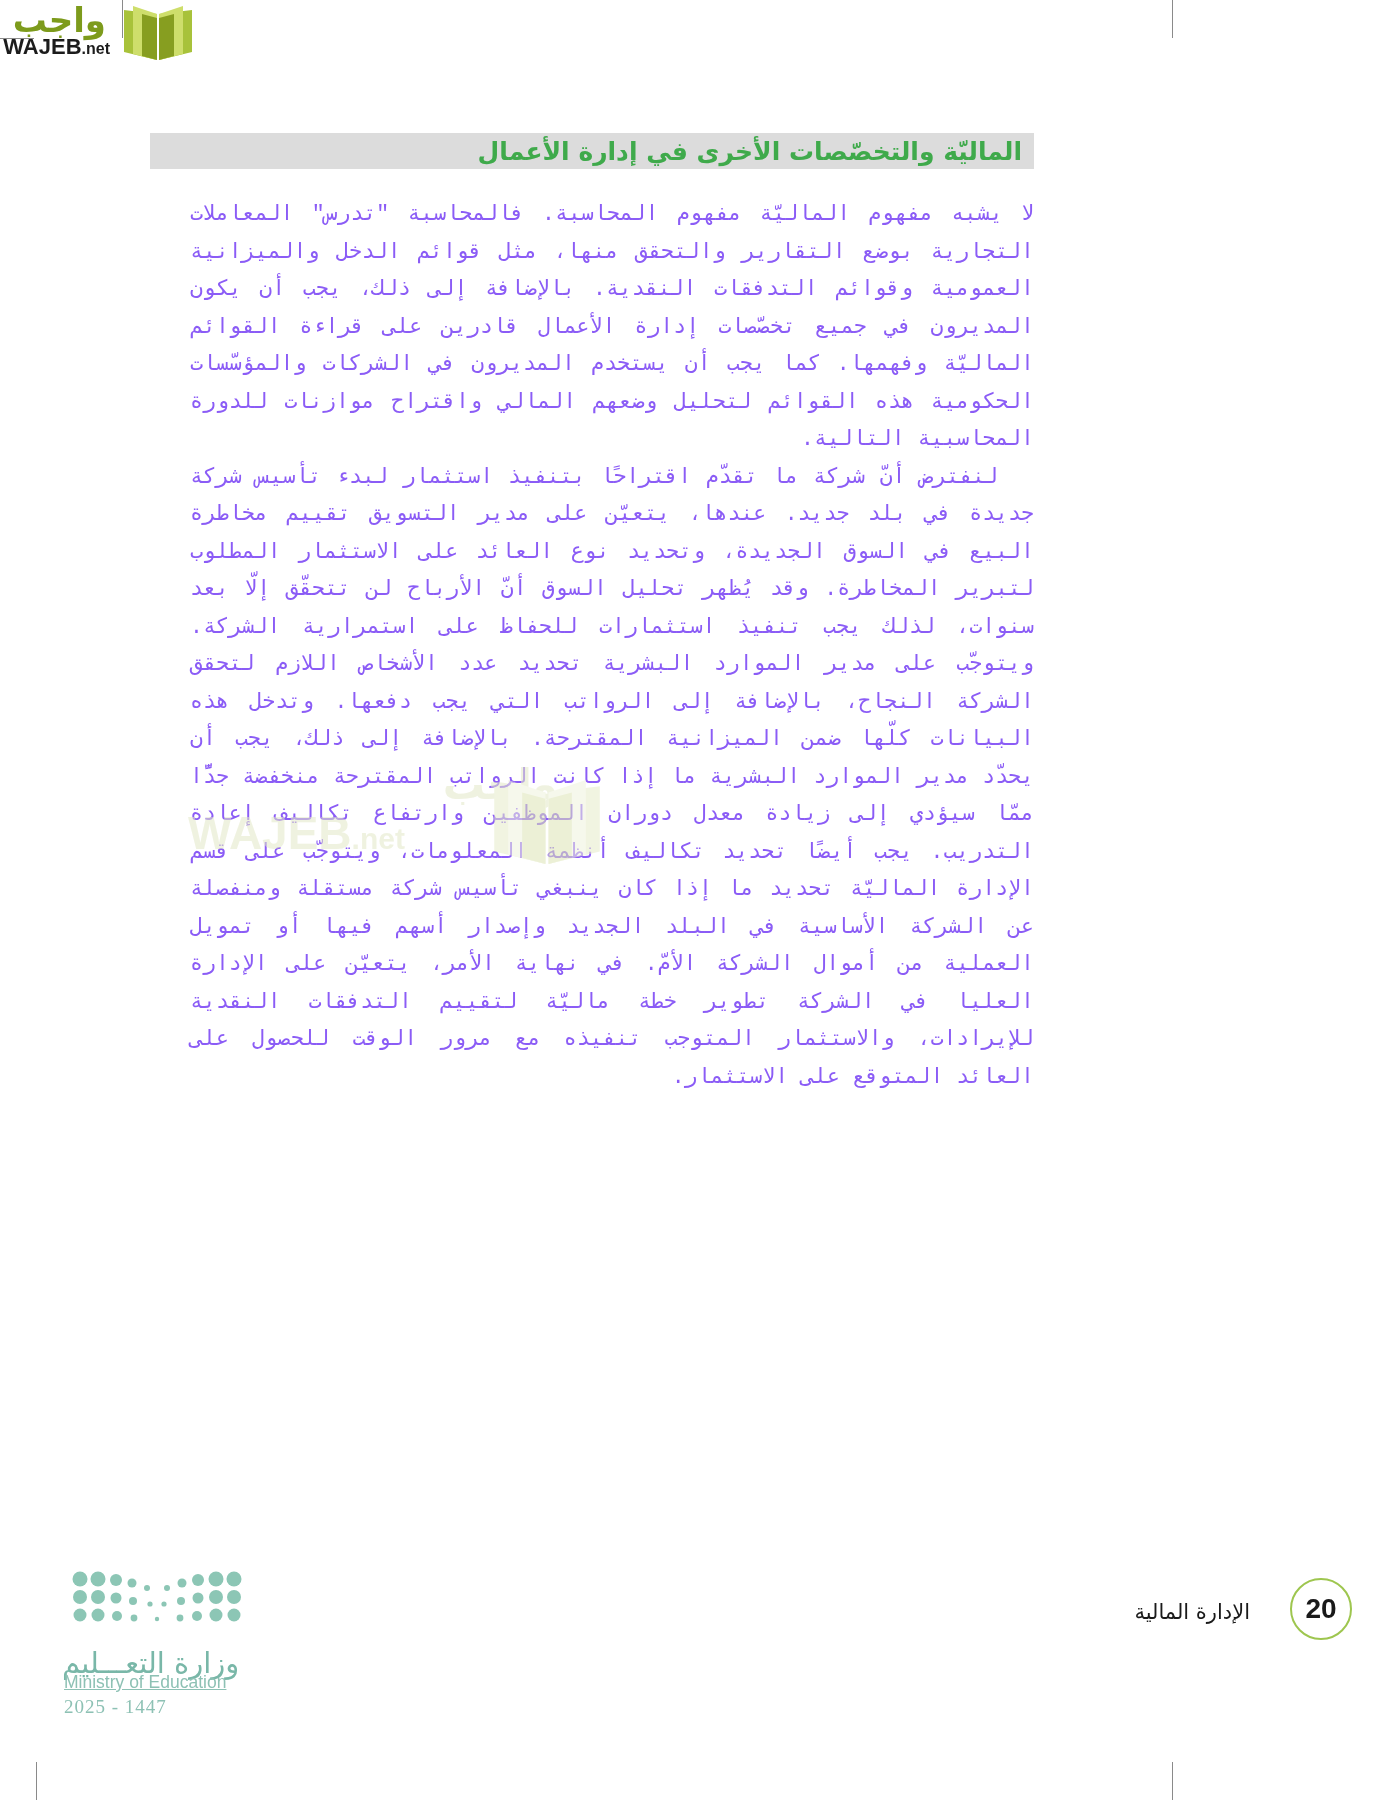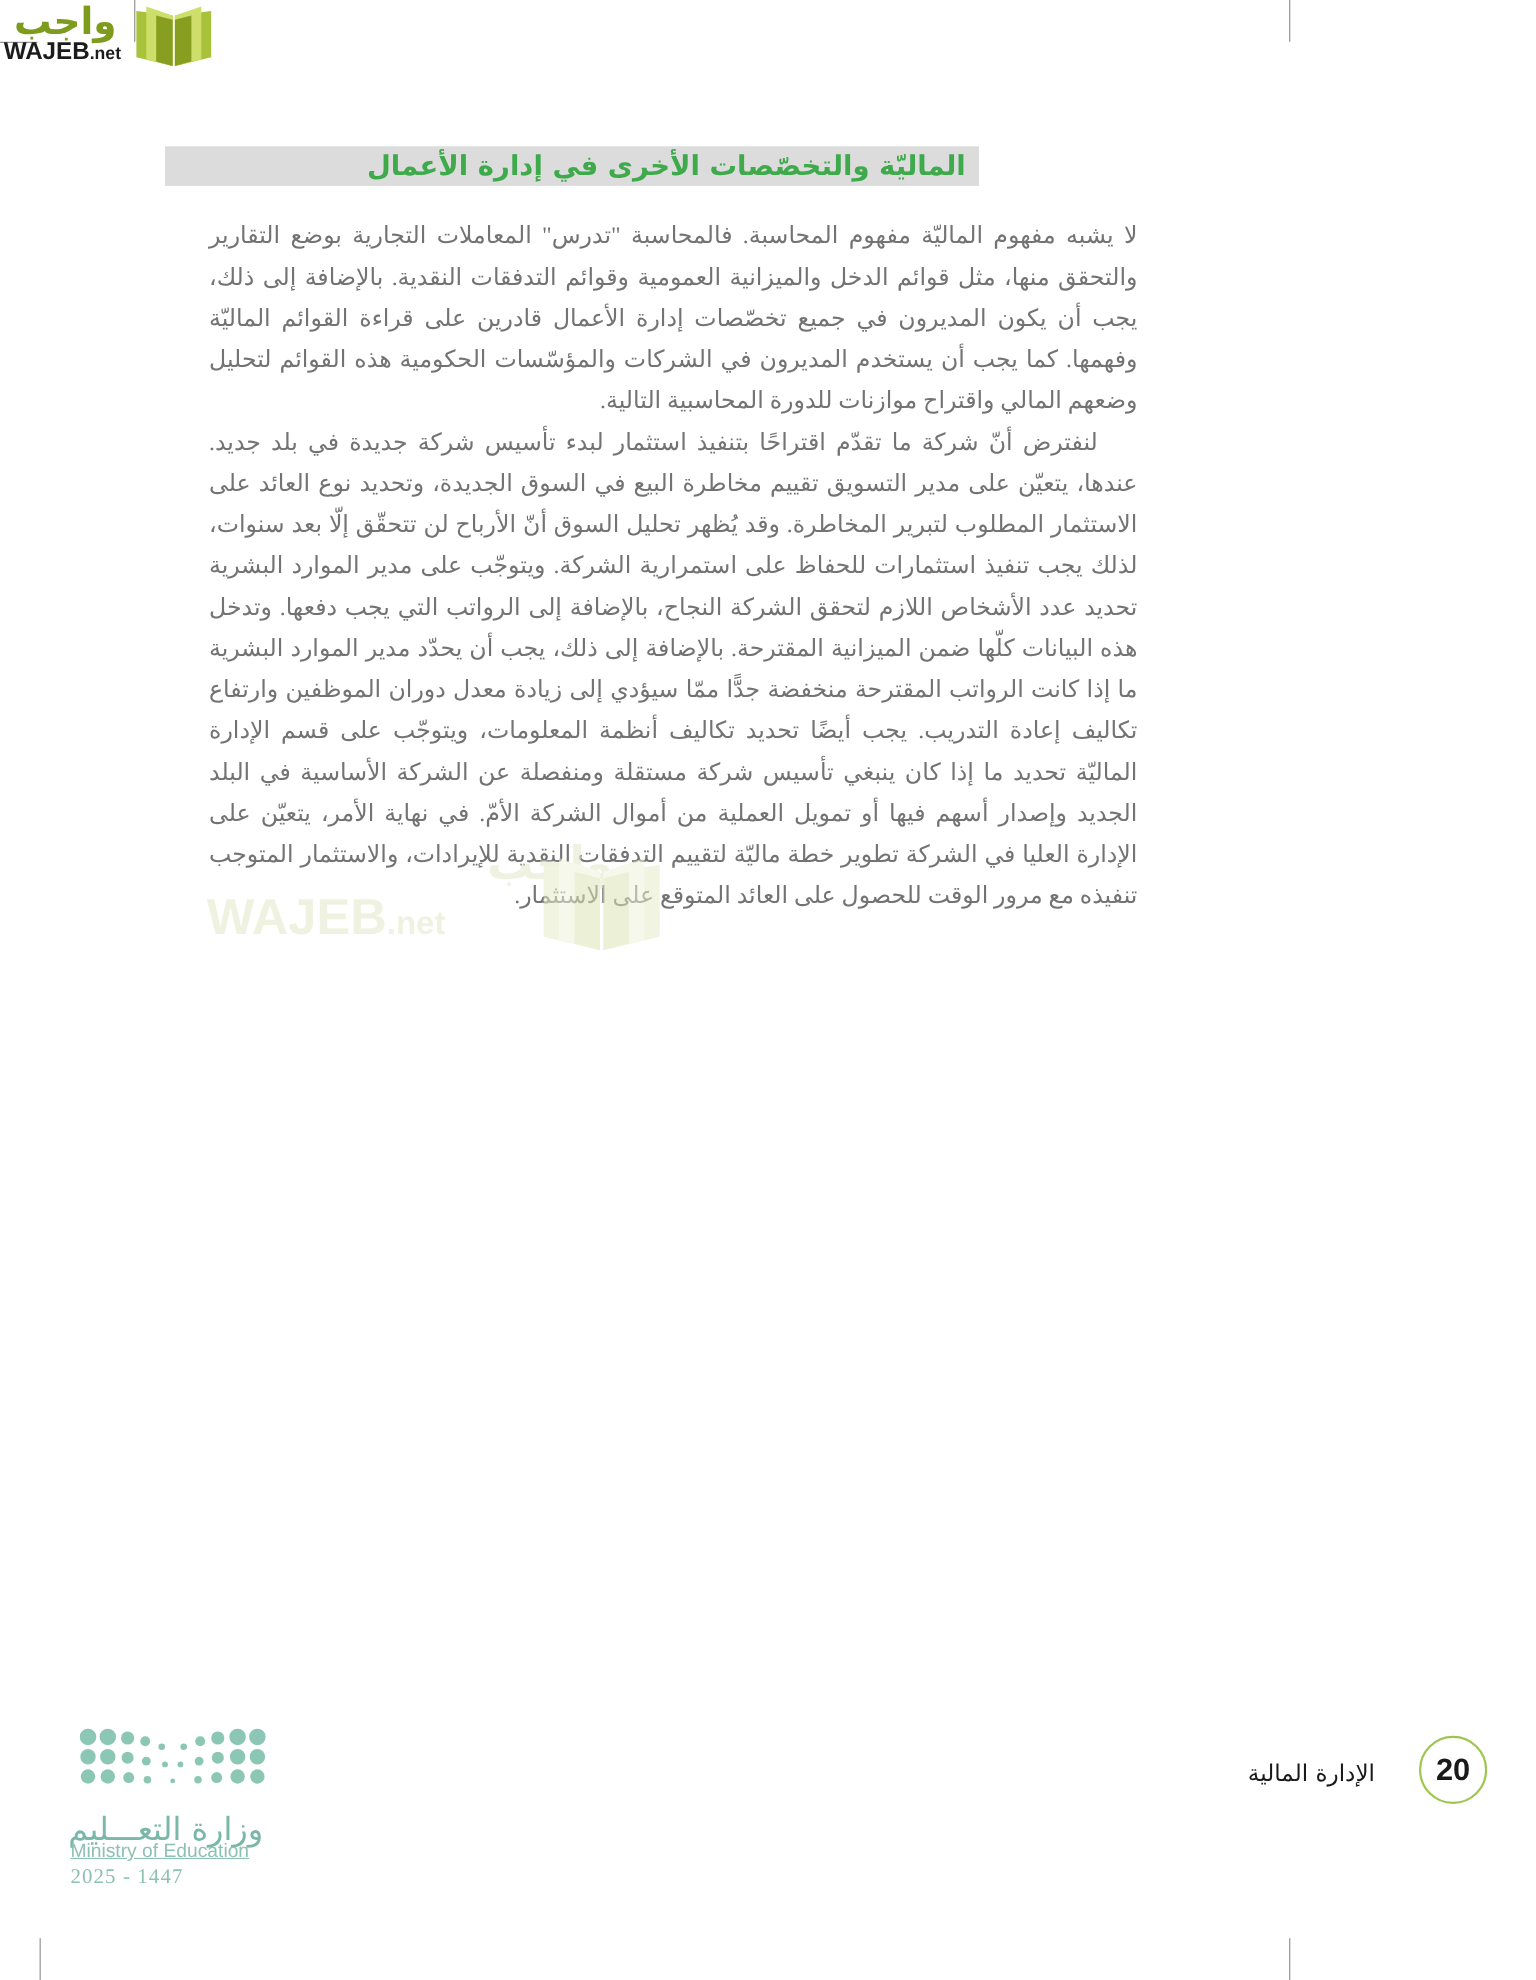--- a/index.html
+++ b/index.html
@@ -66,21 +66,21 @@
     top: 2px;
     width: 76px;
     height: 58px;
   }
 
   
   .heading-band {
     position: absolute;
     left: 150px;
     top: 133px;
-    width: 740px;
+    width: 884px;
     height: 36px;
     background: #dcdcdc;
   }
   .heading-band .heading-text {
     position: absolute;
     right: 12px;
     top: 50%;
     transform: translateY(-50%);
     font-family: "DejaVu Sans", sans-serif;
     font-size: 25px;
@@ -92,22 +92,22 @@
 
   
   .content {
     position: absolute;
     right: 362px;
     top: 196px;
     width: 844px;
     direction: rtl;
     text-align: justify;
     text-align-last: right;
-    color: #737373;
-    font-family: Liberation Serif, serif;
+    color: #8b5cf6;
+    font-family: Liberation Mono, monospace;
     font-size: 21.5px;
     line-height: 37.5px;
   }
   .content p {
     margin: 0 0 0 0;
   }
   .content p.indented {
     text-indent: 36px;
   }
 

